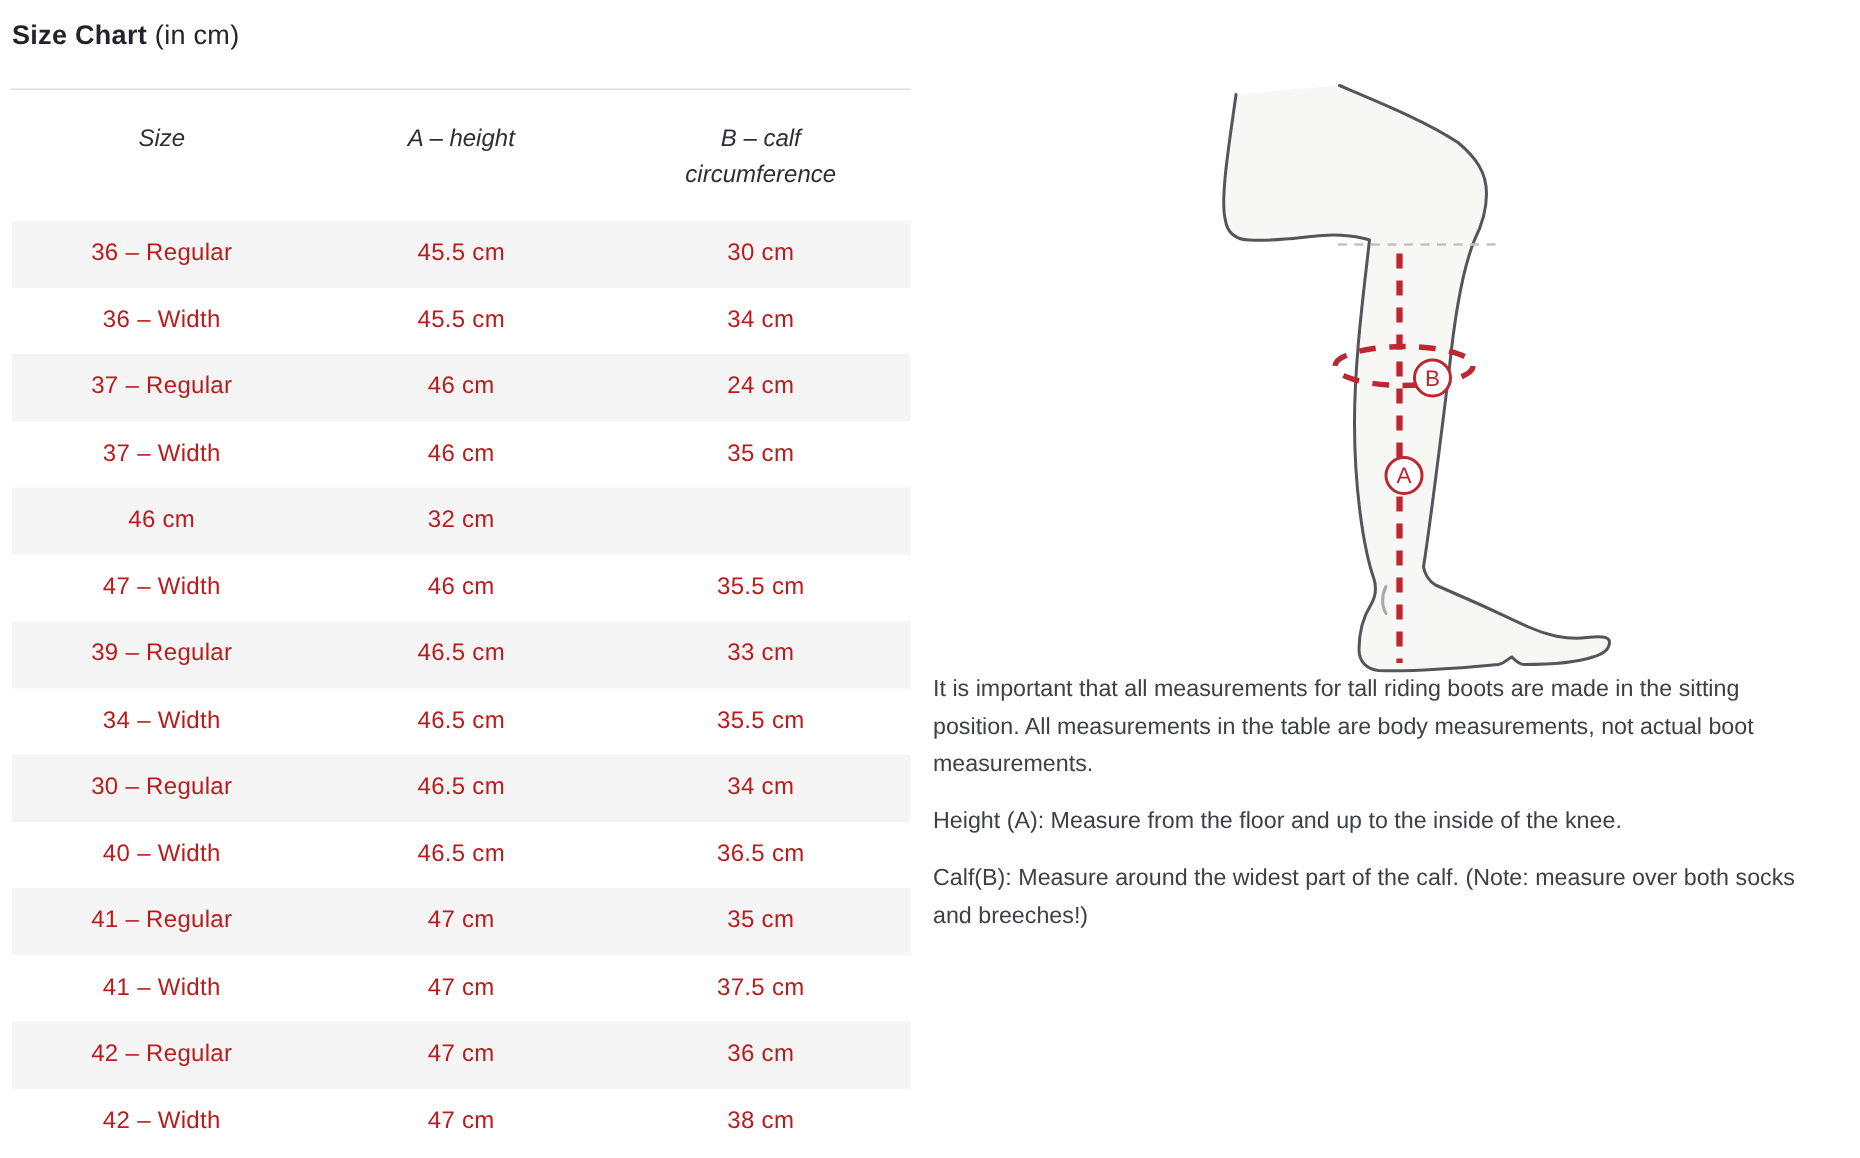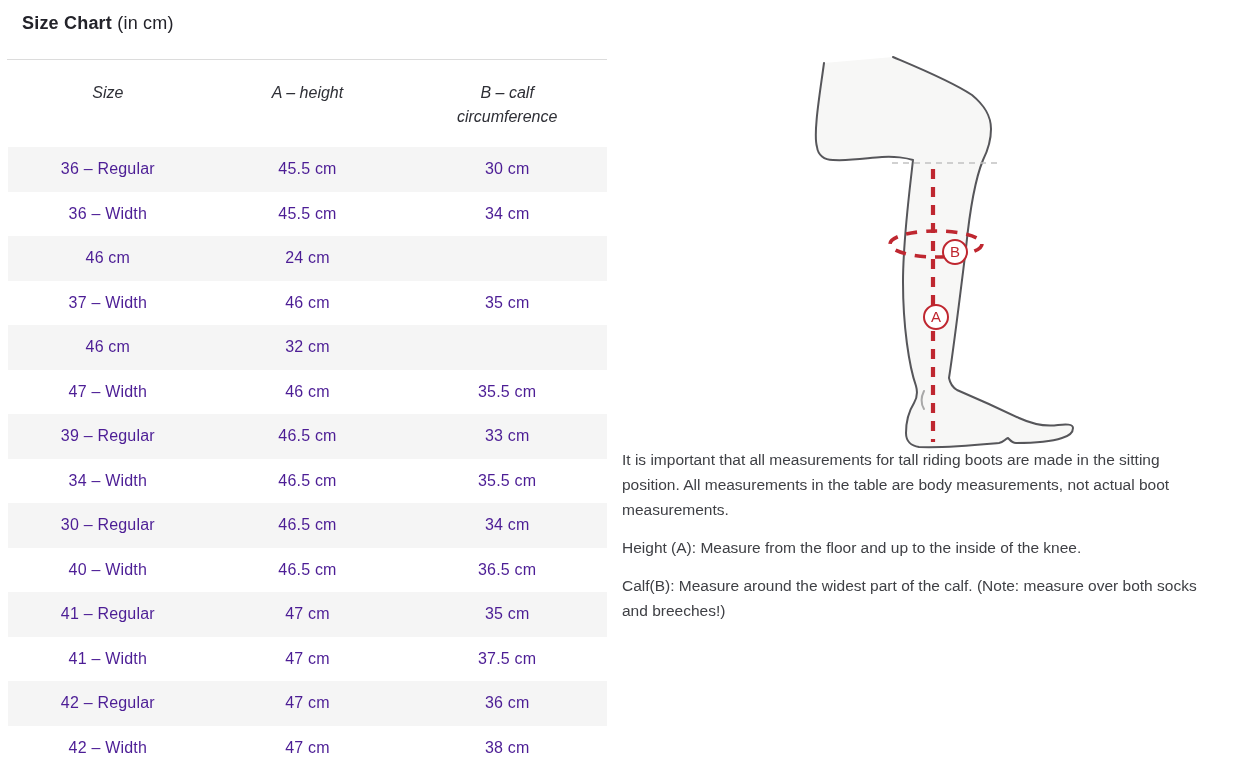--- a/index.html
+++ b/index.html
@@ -8,21 +8,21 @@
     background: #ffffff;
     font-family: "Liberation Sans", sans-serif;
     overflow: hidden;
     position: relative;
     color: #3b3c41;
   }
   .page { position: absolute; inset: 0; }
 
   
   .title {
-    position: absolute; left: 22px; top: 13px;
+    position: absolute; left: 8px; top: 13px;
     font-size: 18px; color: #23232a; letter-spacing: 0.2px; text-align: center;
   }
   .title .main { font-weight: 700; }
   .title .suffix { font-weight: 400; }
 
   .rule {
     position: absolute; left: 7px; top: 59px;
     width: 600px; height: 1px; background: #dcdcdc;
   }
 
@@ -43,21 +43,21 @@
   .tbody {
     position: absolute; left: 8px; top: 147px; width: 599px;
   }
   .trow {
     display: grid; grid-template-columns: 1fr 1fr 1fr;
     height: 44.5px;
   }
   .trow.alt { background: #f5f5f5; }
   .tcell {
     display: flex; align-items: center; justify-content: center;
-    font-size: 16px; color: #4c1d95; letter-spacing: 0.2px;
+    font-size: 16px; color: #b91c1c; letter-spacing: 0.2px;
   }
 
   
   .figure { position: absolute; left: 795px; top: 48px; width: 300px; height: 410px; }
   .leg-outline { fill: #f7f7f6; stroke: var(--outline-gray); stroke-width: 2; stroke-linejoin: round; stroke-linecap: round; }
   .knee-line { stroke: #c2c2c2; stroke-width: 1.6; stroke-dasharray: 6 5; fill: none; }
   .red-dash-v { stroke: var(--accent-red); stroke-width: 4.2; stroke-dasharray: 10 8; fill: none; }
   .red-dash-e { stroke: var(--accent-red); stroke-width: 3.6; stroke-dasharray: 11 9; fill: none; }
   .label-circle { fill: #ffffff; stroke: var(--accent-red); stroke-width: 2; }
   .label-text {
@@ -98,20 +98,21 @@
         <div class="tcell">36 – Regular</div>
         <div class="tcell">45.5 cm</div>
         <div class="tcell">30 cm</div>
       </div>
       <div class="trow">
         <div class="tcell">36 – Width</div>
         <div class="tcell">45.5 cm</div>
         <div class="tcell">34 cm</div>
       </div>
       <div class="trow alt">
+        <div class="tcell">37 – Regular</div>
         <div class="tcell">46 cm</div>
         <div class="tcell">24 cm</div>
       </div>
       <div class="trow">
         <div class="tcell">37 – Width</div>
         <div class="tcell">46 cm</div>
         <div class="tcell">35 cm</div>
       </div>
       <div class="trow alt">
         <div class="tcell">46 cm</div>

